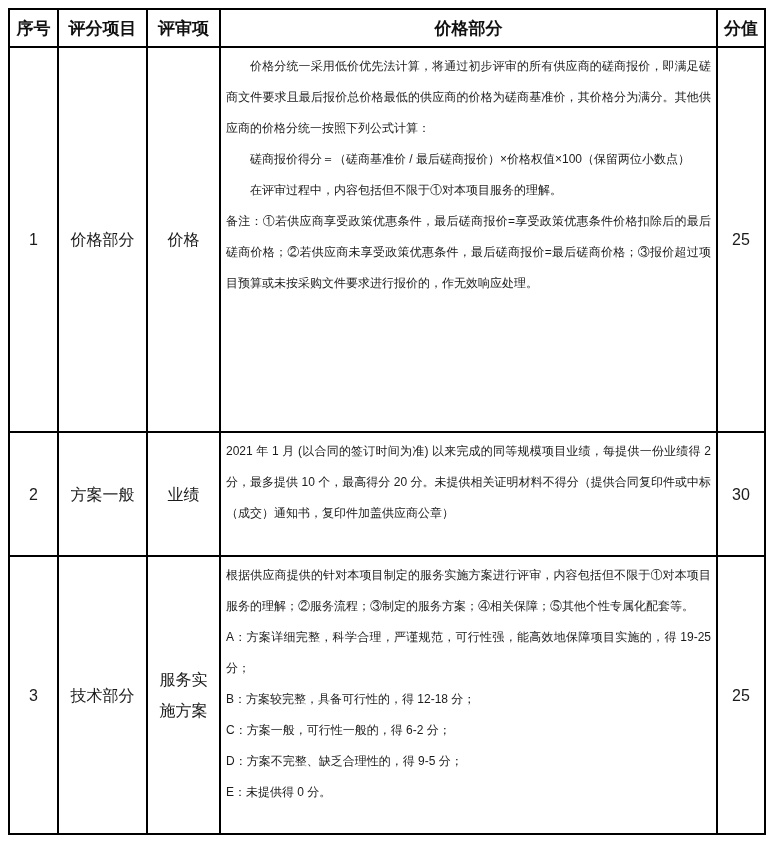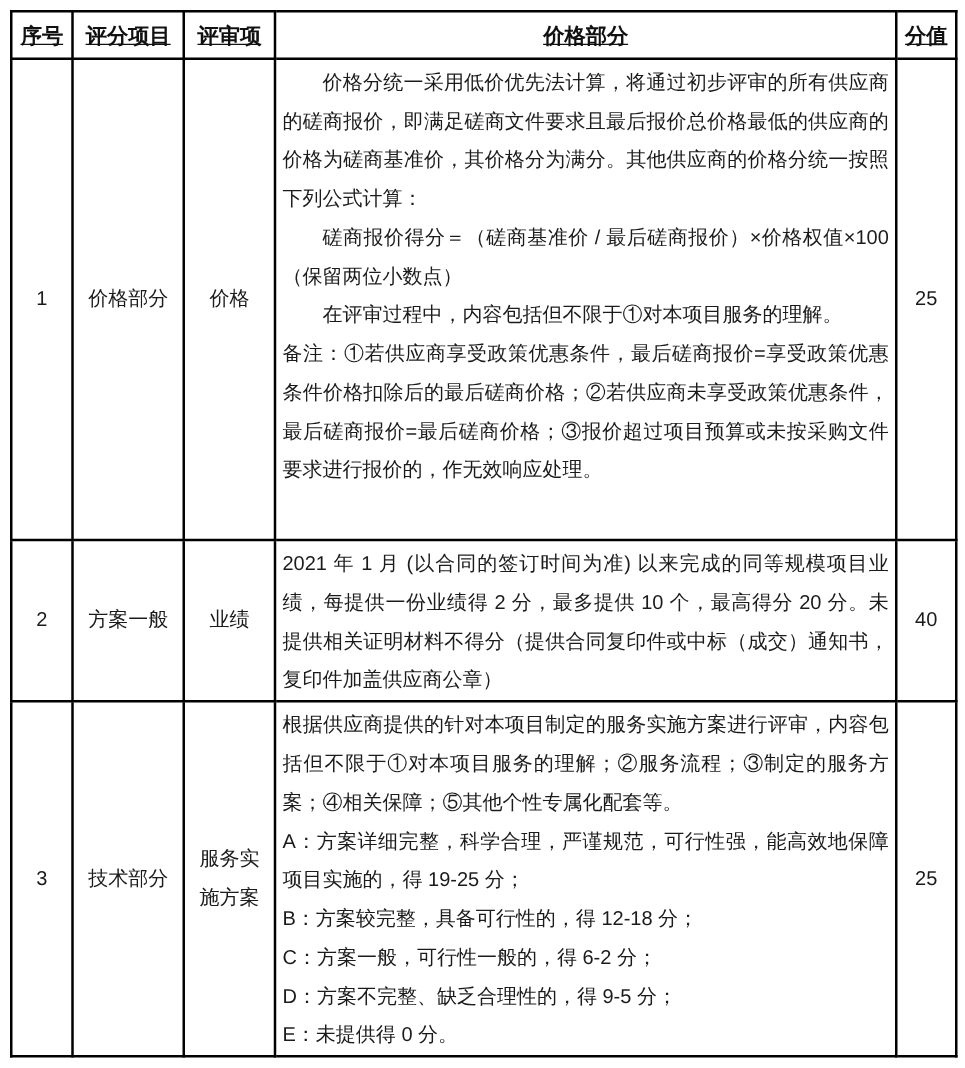--- a/index.html
+++ b/index.html
@@ -27,33 +27,32 @@
     box-sizing: border-box;
   }
   .eval th {
     font-size: 17px;
     font-weight: bold;
     text-align: center;
     vertical-align: middle;
     height: 38px;
     padding: 0;
     color: #111;
-    text-decoration: underline;
   }
   td.cell-center {
     text-align: center;
     vertical-align: middle;
     font-size: 16px;
     padding: 0 6px;
     line-height: 31px;
   }
   td.criteria {
     vertical-align: top;
     text-align: justify;
-    font-size: 16px;
+    font-size: 12px;
     line-height: 31px;
     padding: 3px 5px 0 5px;
   }
   td.criteria p {
     margin: 0;
   }
   .ind { text-indent: 2em; }
   tr.row-1 { height: 385px; }
   tr.row-2 { height: 124px; }
   tr.row-3 { height: 278px; }
@@ -91,21 +90,21 @@
       </td>
       <td class="cell-center">25</td>
     </tr>
     <tr class="row-2">
       <td class="cell-center">2</td>
       <td class="cell-center">方案一般</td>
       <td class="cell-center">业绩</td>
       <td class="criteria">
         <p>2021 年 1 月 (以合同的签订时间为准) 以来完成的同等规模项目业绩，每提供一份业绩得 2 分，最多提供 10 个，最高得分 20 分。未提供相关证明材料不得分（提供合同复印件或中标（成交）通知书，复印件加盖供应商公章）</p>
       </td>
-      <td class="cell-center">40</td>
+      <td class="cell-center">30</td>
     </tr>
     <tr class="row-3">
       <td class="cell-center">3</td>
       <td class="cell-center">技术部分</td>
       <td class="cell-center">服务实施方案</td>
       <td class="criteria">
         <p>根据供应商提供的针对本项目制定的服务实施方案进行评审，内容包括但不限于①对本项目服务的理解；②服务流程；③制定的服务方案；④相关保障；⑤其他个性专属化配套等。</p>
         <p>A：方案详细完整，科学合理，严谨规范，可行性强，能高效地保障项目实施的，得 19-25 分；</p>
         <p>B：方案较完整，具备可行性的，得 12-18 分；</p>
         <p>C：方案一般，可行性一般的，得 6-2 分；</p>

